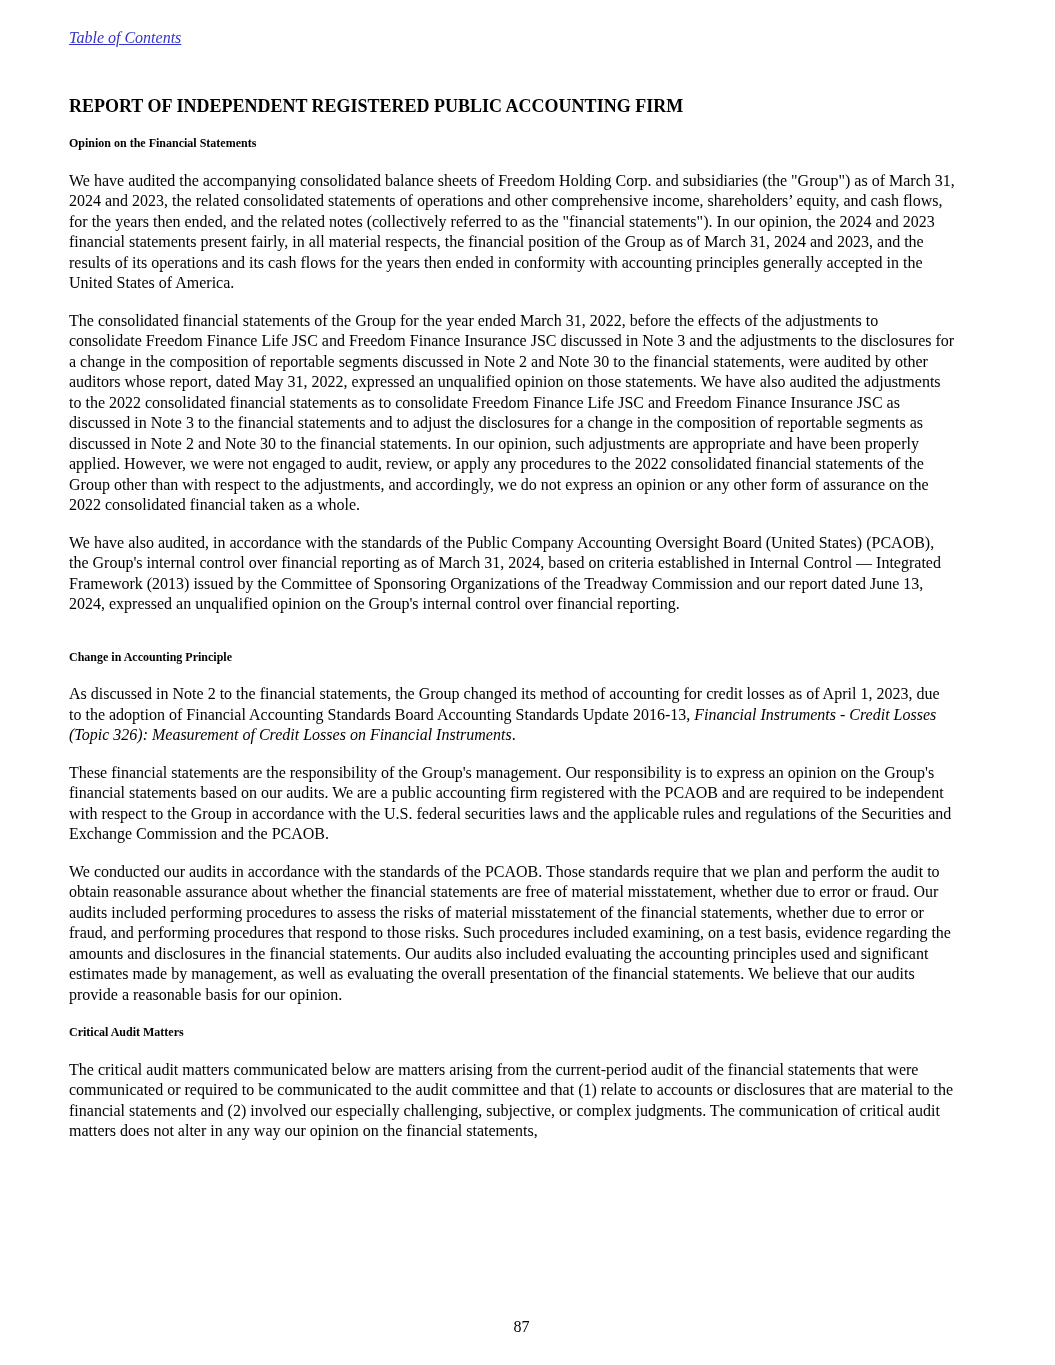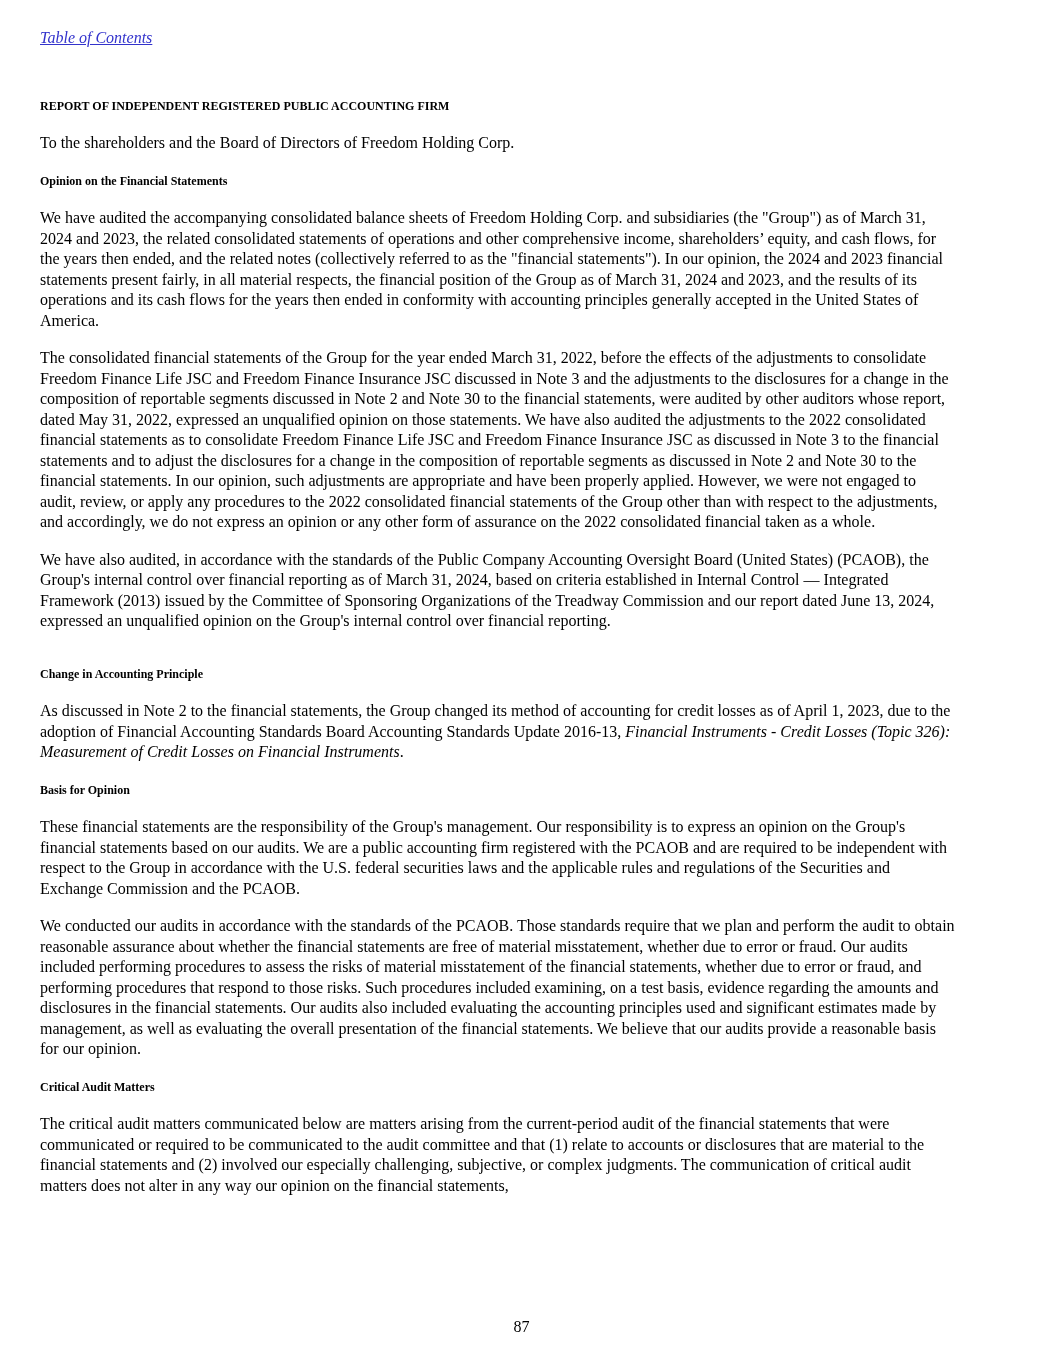--- a/index.html
+++ b/index.html
@@ -8,34 +8,34 @@
     background: #ffffff;
     font-family: "Liberation Serif", "DejaVu Serif", serif;
     color: #000000;
   }
   .page {
     position: relative;
     width: 1055px;
     height: 1365px;
     background: #ffffff;
     box-sizing: border-box;
-    padding: 28px 100px 0 40px;
+    padding: 28px 100px 0 69px;
     font-size: 16px;
     line-height: 20.5px;
   }
   .toc-link {
     display: inline-block;
     font-style: italic;
     text-decoration: underline;
     color: #3333cc;
     cursor: pointer;
     margin: 0;
   }
   .doc-title {
-    font-size: 12px;
+    font-size: 18px;
     font-weight: bold;
     margin: 47px 0 0 0;
   }
   .para {
     margin: 17px 0 0 0;
   }
   .section-heading {
     font-size: 12px;
     font-weight: bold;
     margin: 17px 0 0 0;
@@ -57,35 +57,33 @@
 </style>
 </head>
 <body>
 
 <div class="page">
 
   <a href="#" class="toc-link">Table of Contents</a>
 
   <h1 class="doc-title">REPORT OF INDEPENDENT REGISTERED PUBLIC ACCOUNTING FIRM</h1>
 
-  <p class="para">To the shareholders and the Board of Directors of Freedom Holding Corp.</p>
 
   <h2 class="section-heading">Opinion on the Financial Statements</h2>
 
   <p class="para">We have audited the accompanying consolidated balance sheets of Freedom Holding Corp. and subsidiaries (the "Group") as of March 31, 2024 and 2023, the related consolidated statements of operations and other comprehensive income, shareholders’ equity, and cash flows, for the years then ended, and the related notes (collectively referred to as the "financial statements"). In our opinion, the 2024 and 2023 financial statements present fairly, in all material respects, the financial position of the Group as of March 31, 2024 and 2023, and the results of its operations and its cash flows for the years then ended in conformity with accounting principles generally accepted in the United States of America.</p>
 
   <p class="para">The consolidated financial statements of the Group for the year ended March 31, 2022, before the effects of the adjustments to consolidate Freedom Finance Life JSC and Freedom Finance Insurance JSC discussed in Note 3 and the adjustments to the disclosures for a change in the composition of reportable segments discussed in Note 2 and Note 30 to the financial statements, were audited by other auditors whose report, dated May 31, 2022, expressed an unqualified opinion on those statements. We have also audited the adjustments to the 2022 consolidated financial statements as to consolidate Freedom Finance Life JSC and Freedom Finance Insurance JSC as discussed in Note 3 to the financial statements and to adjust the disclosures for a change in the composition of reportable segments as discussed in Note 2 and Note 30 to the financial statements. In our opinion, such adjustments are appropriate and have been properly applied. However, we were not engaged to audit, review, or apply any procedures to the 2022 consolidated financial statements of the Group other than with respect to the adjustments, and accordingly, we do not express an opinion or any other form of assurance on the 2022 consolidated financial taken as a whole.</p>
 
   <p class="para">We have also audited, in accordance with the standards of the Public Company Accounting Oversight Board (United States) (PCAOB), the Group's internal control over financial reporting as of March 31, 2024, based on criteria established in Internal Control — Integrated Framework (2013) issued by the Committee of Sponsoring Organizations of the Treadway Commission and our report dated June 13, 2024, expressed an unqualified opinion on the Group's internal control over financial reporting.</p>
 
   <h2 class="section-heading extra-space">Change in Accounting Principle</h2>
 
   <p class="para"><span>As discussed in Note 2 to the financial statements, the Group changed its method of accounting for credit losses as of April 1, 2023, due to the adoption of Financial Accounting Standards Board Accounting Standards Update 2016-13, </span><span class="italic-seg">Financial Instruments - Credit Losses (Topic 326): Measurement of Credit Losses on Financial Instruments</span><span>.</span></p>
 
-  <h2 class="section-heading">Basis for Opinion</h2>
 
   <p class="para">These financial statements are the responsibility of the Group's management. Our responsibility is to express an opinion on the Group's financial statements based on our audits. We are a public accounting firm registered with the PCAOB and are required to be independent with respect to the Group in accordance with the U.S. federal securities laws and the applicable rules and regulations of the Securities and Exchange Commission and the PCAOB.</p>
 
   <p class="para">We conducted our audits in accordance with the standards of the PCAOB. Those standards require that we plan and perform the audit to obtain reasonable assurance about whether the financial statements are free of material misstatement, whether due to error or fraud. Our audits included performing procedures to assess the risks of material misstatement of the financial statements, whether due to error or fraud, and performing procedures that respond to those risks. Such procedures included examining, on a test basis, evidence regarding the amounts and disclosures in the financial statements. Our audits also included evaluating the accounting principles used and significant estimates made by management, as well as evaluating the overall presentation of the financial statements. We believe that our audits provide a reasonable basis for our opinion.</p>
 
   <h2 class="section-heading">Critical Audit Matters</h2>
 
   <p class="para">The critical audit matters communicated below are matters arising from the current-period audit of the financial statements that were communicated or required to be communicated to the audit committee and that (1) relate to accounts or disclosures that are material to the financial statements and (2) involved our especially challenging, subjective, or complex judgments. The communication of critical audit matters does not alter in any way our opinion on the financial statements,</p>
 
   <div class="page-number">87</div>

